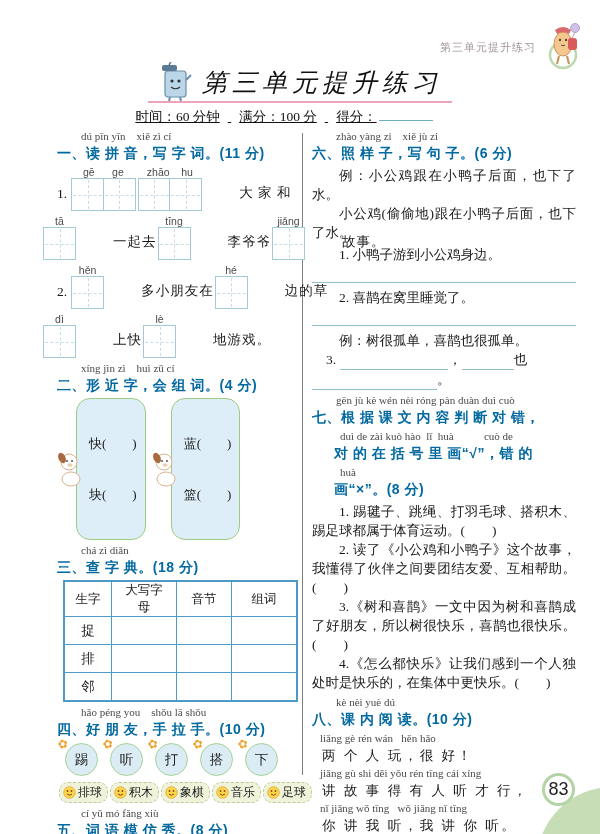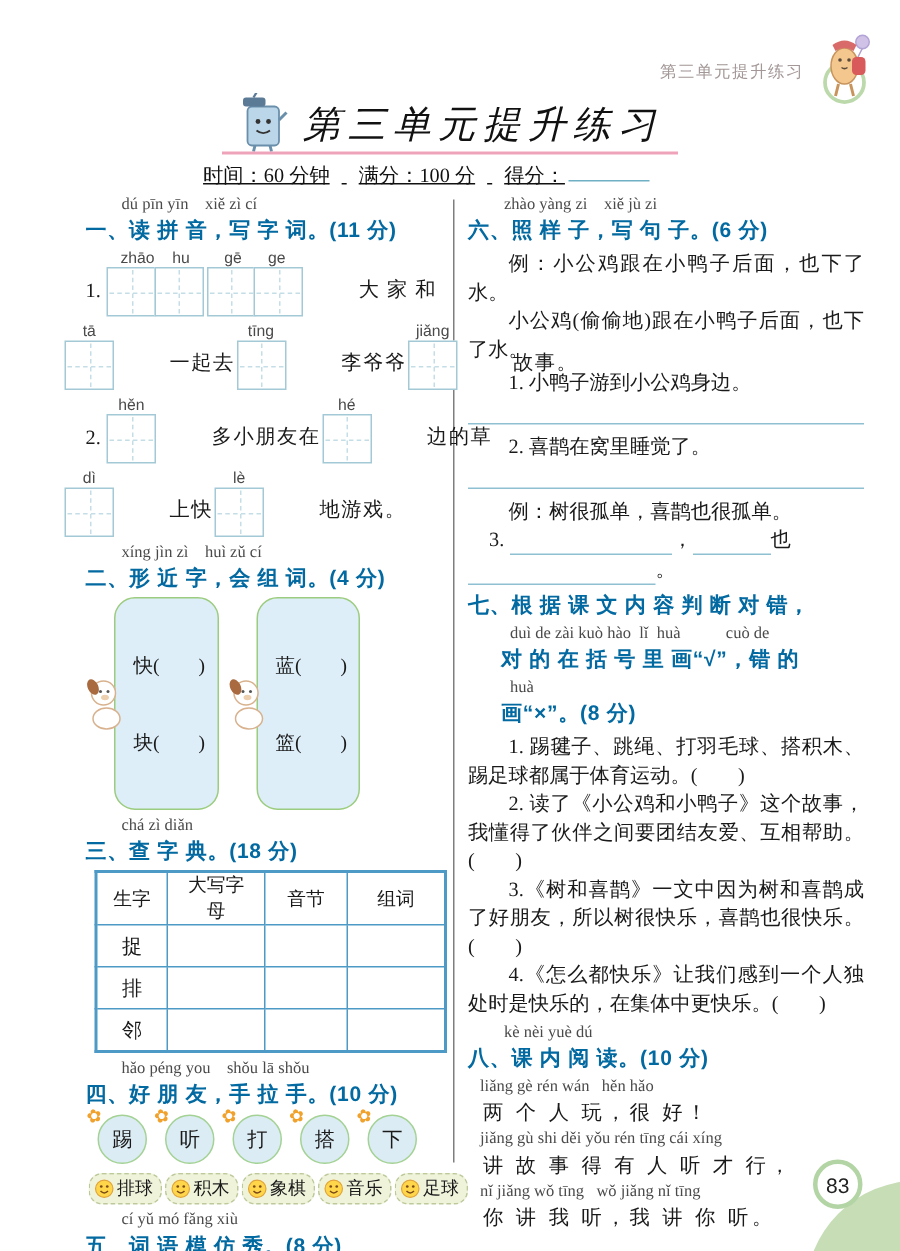--- a/index.html
+++ b/index.html
@@ -76,21 +76,21 @@
   .q3line{display:flex;align-items:flex-end;font-size:13.5px;line-height:20px;}
   .b110{width:108px;} .b55{width:52px;} .b125{width:125px;}
   .sec-title.cont{margin-left:22px;}
   .py.cont{margin-left:28px;}
   .read-cn{font-size:13.5px;line-height:19px;letter-spacing:2.5px;margin:0 0 0 10px;white-space:pre;}
   .py.read{margin-left:8px;}
 
   
   .page-badge{position:absolute;right:25px;bottom:28px;width:27px;height:27px;border:3px solid #b3d4a4;
               border-radius:50%;background:#fff;display:flex;align-items:center;justify-content:center;
-              font-family:"Liberation Sans",sans-serif;font-size:14px;color:#222;z-index:5;}
+              font-family:"Liberation Sans",sans-serif;font-size:18px;color:#222;z-index:5;}
   .corner-quarter{position:absolute;left:537px;top:787px;width:150px;height:150px;border-radius:50%;
                   background:#c6ddb6;z-index:4;}
 </style>
 </head>
 <body>
 
 <div class="page">
 
   <span class="corner">第三单元提升练习</span>
   <svg class="corner-mascot" width="44" height="54" viewBox="0 0 44 54">
@@ -133,28 +133,28 @@
 
   <div class="col left">
 
     <div class="sec">
       <div class="py">dú pīn yīn    xiě zì cí</div>
       <div class="sec-title">一、读 拼 音，写 字 词。(11 分)</div>
 
       <div class="boxline">
         <span class="qnum">1.</span>
         <span class="bg">
-            <span class="bpy">zhāo    hu</span>
+            <span class="bpy">gē      ge</span>
           <span class="boxes">
               <span class="tzg"></span>
               <span class="tzg"></span>
             </span>
           </span>
         <span class="bg">
-            <span class="bpy">gē      ge</span>
+            <span class="bpy">zhāo    hu</span>
           <span class="boxes">
               <span class="tzg"></span>
               <span class="tzg"></span>
             </span>
           </span>
         <span class="bl-text">大 家 和</span>
       </div>
 
       <div class="boxline">
         <span class="bg" style="margin-left:-14px">
@@ -370,20 +370,21 @@
         <span class="blank b55"></span>
         <span>也</span>
       </div>
       <div class="q3line">
         <span class="blank b125"></span>
         <span>。</span>
       </div>
     </div>
 
     <div class="sec">
+      <div class="py">gēn jù kè wén nèi róng pàn duàn duì cuò</div>
       <div class="sec-title">七、根 据 课 文 内 容 判 断 对 错，</div>
       <div class="py cont">duì de zài kuò hào  lǐ  huà           cuò de</div>
       <div class="sec-title cont">对 的 在 括 号 里 画“√”，错 的</div>
       <div class="py cont">huà</div>
       <div class="sec-title cont">画“×”。(8 分)</div>
       <p class="rpara indent">1. 踢毽子、跳绳、打羽毛球、搭积木、踢足球都属于体育运动。(　　)</p>
       <p class="rpara indent">2. 读了《小公鸡和小鸭子》这个故事，我懂得了伙伴之间要团结友爱、互相帮助。(　　)</p>
       <p class="rpara indent">3.《树和喜鹊》一文中因为树和喜鹊成了好朋友，所以树很快乐，喜鹊也很快乐。(　　)</p>
       <p class="rpara indent">4.《怎么都快乐》让我们感到一个人独处时是快乐的，在集体中更快乐。(　　)</p>
     </div>

